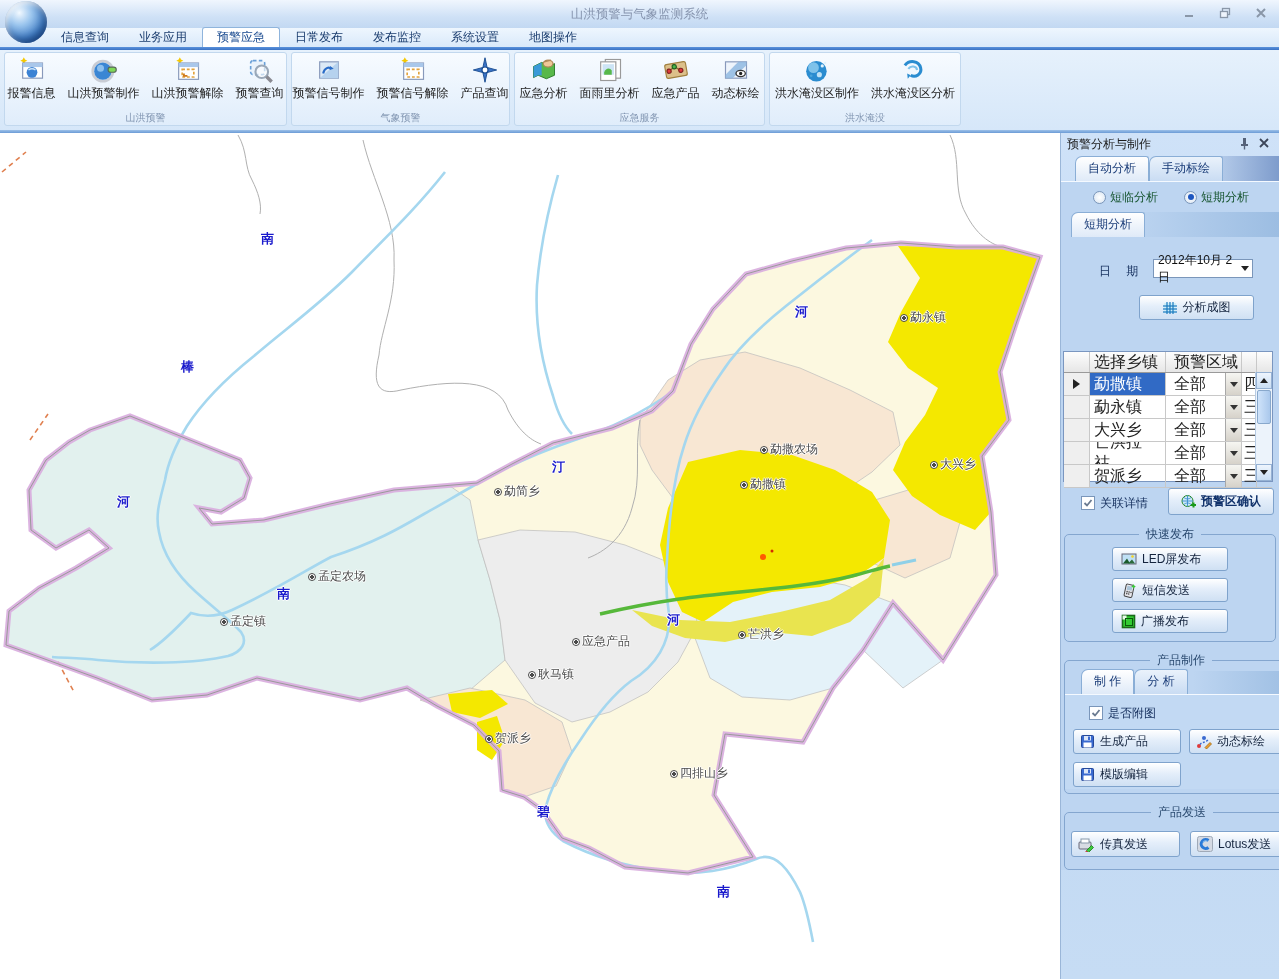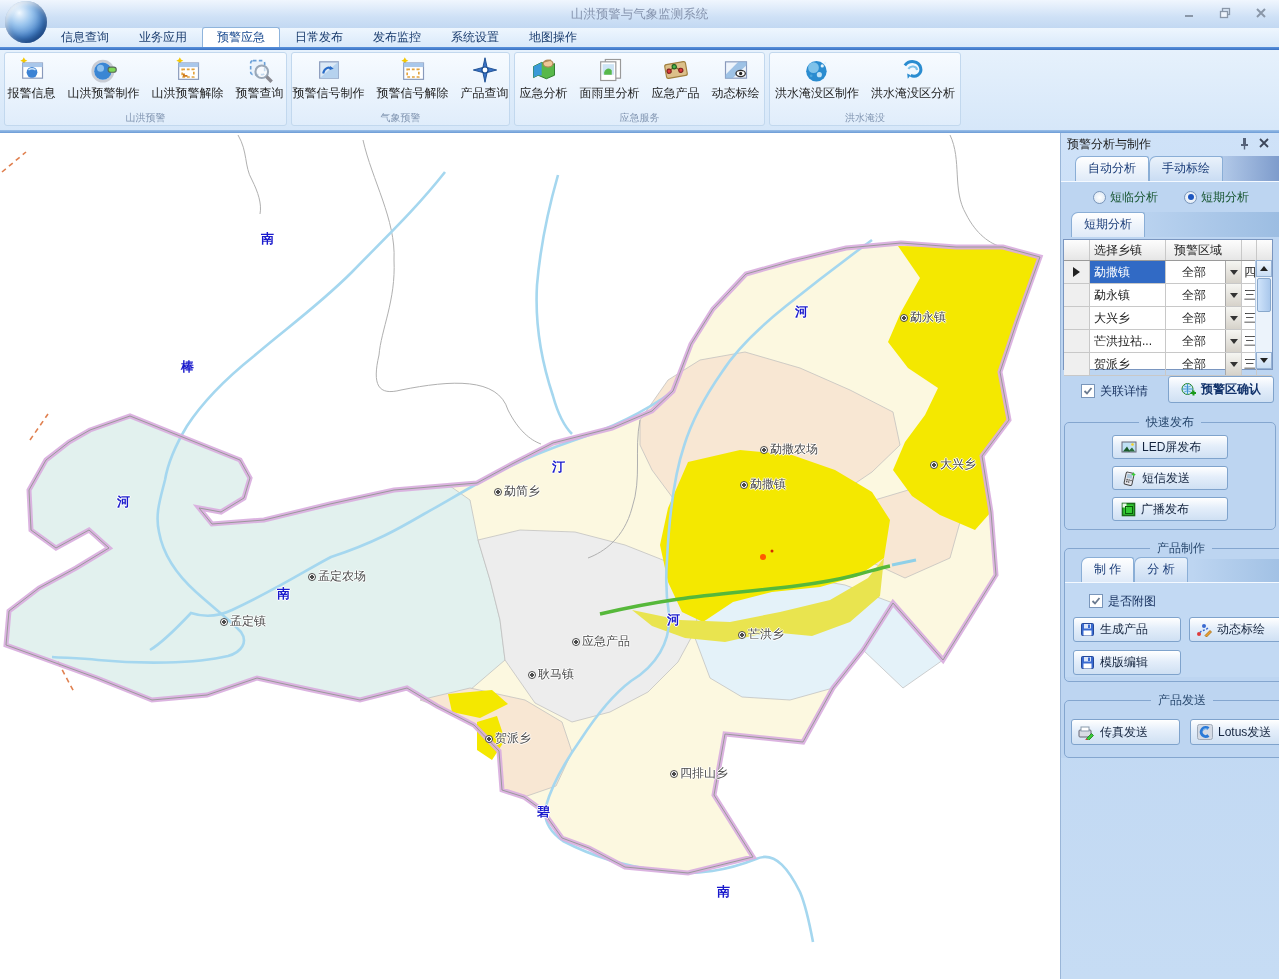--- a/index.html
+++ b/index.html
@@ -45,32 +45,32 @@
   #subtabstrip{display:flex;align-items:flex-end;height:25px;padding-left:10px;background:linear-gradient(90deg,rgba(255,255,255,0) 30%,#9cbde2);}
   #shortbody{height:112px;position:relative;}
   #datelabel{position:absolute;left:38px;top:26px;color:#16305e;letter-spacing:6px;}
   #datebox{position:absolute;left:92px;top:22px;width:100px;height:19px;background:#fff;border:1px solid #7a96ba;display:flex;align-items:center;padding-left:4px;box-sizing:border-box;}
   #datebox .val{flex:1;font-size:12px;color:#111;}
   .dtri{width:0;height:0;border-left:4px solid transparent;border-right:4px solid transparent;border-top:5px solid #222;margin-right:3px;}
   .pbtn{display:flex;align-items:center;justify-content:center;background:linear-gradient(#ffffff,#e4eefa 45%,#cfe0f3);border:1px solid #7fa3cc;border-radius:3px;color:#14243e;cursor:default;box-shadow:inset 0 1px #fff;white-space:nowrap;}
   .pbtn svg{margin-right:5px;flex:none;}
   #analyzebtn{position:absolute;left:78px;top:58px;width:113px;height:23px;}
   
-  #wtable{margin:2px 0 0 2px;width:210px;height:131px;background:#fff;border:1px solid #7a96c0;box-sizing:border-box;position:relative;font-size:12px;}
+  #wtable{margin:2px 0 0 2px;width:210px;height:131px;background:#fff;border:1px solid #7a96c0;box-sizing:border-box;position:relative;font-size:16px;}
   .trow{display:flex;height:22px;border-bottom:1px solid #c8c8c8;}
   .thead{height:20px;background:linear-gradient(#fdfdfd,#e6e6e6);border-bottom:1px solid #9a9a9a;color:#222;}
   .tc{border-right:1px solid #c8c8c8;box-sizing:border-box;overflow:hidden;display:flex;align-items:center;padding-left:4px;}
   .c-sel{width:26px;background:#efefef;justify-content:center;padding-left:0;}
   .c-town{width:76px;}
   .c-reg{width:76px;padding:0;position:relative;}
   .c-x{width:15px;padding-left:2px;}
   .thead .tc{background:transparent;}
   .trow.selected .c-town{background:#316ac5;color:#fff;}
   .seltri{width:0;height:0;border-top:5px solid transparent;border-bottom:5px solid transparent;border-left:7px solid #222;}
-  .regval{flex:1;padding-left:16px;}
+  .regval{flex:1;padding-left:8px;}
   .combobtn{width:15px;height:100%;background:linear-gradient(#f6f6f2,#d6d2ca);border-left:1px solid #a8a8a8;display:flex;align-items:center;justify-content:center;}
   .combobtn .dtri{margin:0;border-top-color:#333;}
   #vscroll{position:absolute;right:0;top:20px;bottom:0;width:16px;background:#ecf3fb;border-left:1px solid #b8cce4;display:flex;flex-direction:column;}
   .sbtn{height:15px;background:linear-gradient(#eef5fd,#cadef4);border:1px solid #96b2d4;display:flex;align-items:center;justify-content:center;}
   .sthumb{height:32px;margin:1px;background:linear-gradient(90deg,#cfe3fa,#aac8ec);border:1px solid #88a8cc;border-radius:2px;}
   .sspace{flex:1;}
   
   #linkrow{display:flex;align-items:center;margin-top:8px;height:26px;position:relative;}
   .cbox{width:12px;height:12px;background:#fff;border:1px solid #7a96ba;display:flex;align-items:center;justify-content:center;margin-right:5px;}
   .cbox svg{display:block;}
@@ -373,20 +373,41 @@
         <span>短临分析</span>
       </div>
       <div class="radio">
         <span class="rdot on"></span>
         <span>短期分析</span>
       </div>
     </div>
     <div id="subtabstrip">
       <div class="xptab active">短期分析</div>
     </div>
+    <div id="shortbody">
+      <div id="datelabel">日 期</div>
+      <div id="datebox">
+        <span class="val">2012年10月 2日</span>
+        <span class="dtri"></span>
+      </div>
+      <div id="analyzebtn" class="pbtn">
+        <svg width="15" height="14">
+            <rect x="1" y="2" width="12" height="10" fill="#cfeef8"></rect>
+            <g stroke="#1a7ac0" stroke-width="1.2">
+              <line x1="4" y1="1" x2="4" y2="13"></line>
+              <line x1="7" y1="1" x2="7" y2="13"></line>
+              <line x1="10" y1="1" x2="10" y2="13"></line>
+              <line x1="0" y1="5" x2="14" y2="5"></line>
+              <line x1="0" y1="8" x2="14" y2="8"></line>
+              <line x1="0" y1="11" x2="14" y2="11"></line>
+            </g>
+          </svg>
+        <span>分析成图</span>
+      </div>
+    </div>
 
     <div id="wtable">
       <div class="trow thead">
         <div class="tc c-sel"></div>
         <div class="tc c-town">选择乡镇</div>
         <div class="tc c-reg" style="padding-left:8px;">预警区域</div>
         <div class="tc c-x"></div>
       </div>
       <div class="trow selected">
         <div class="tc c-sel">

